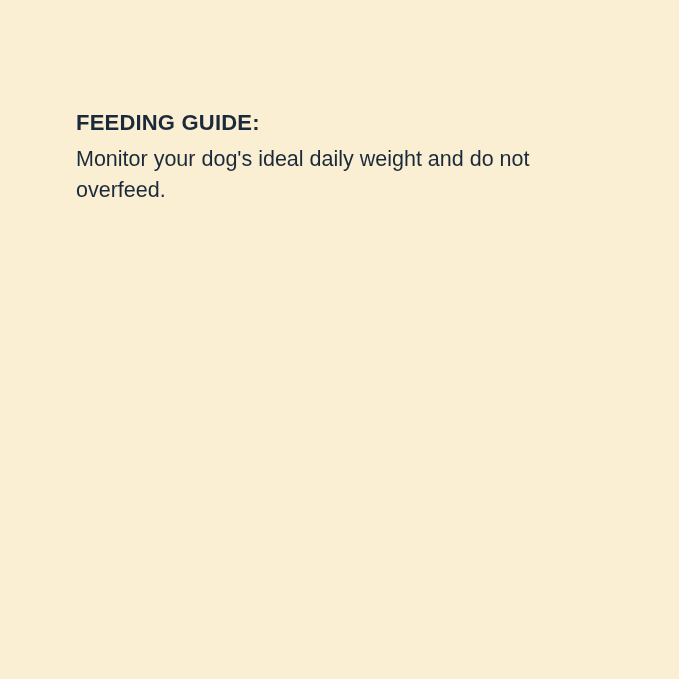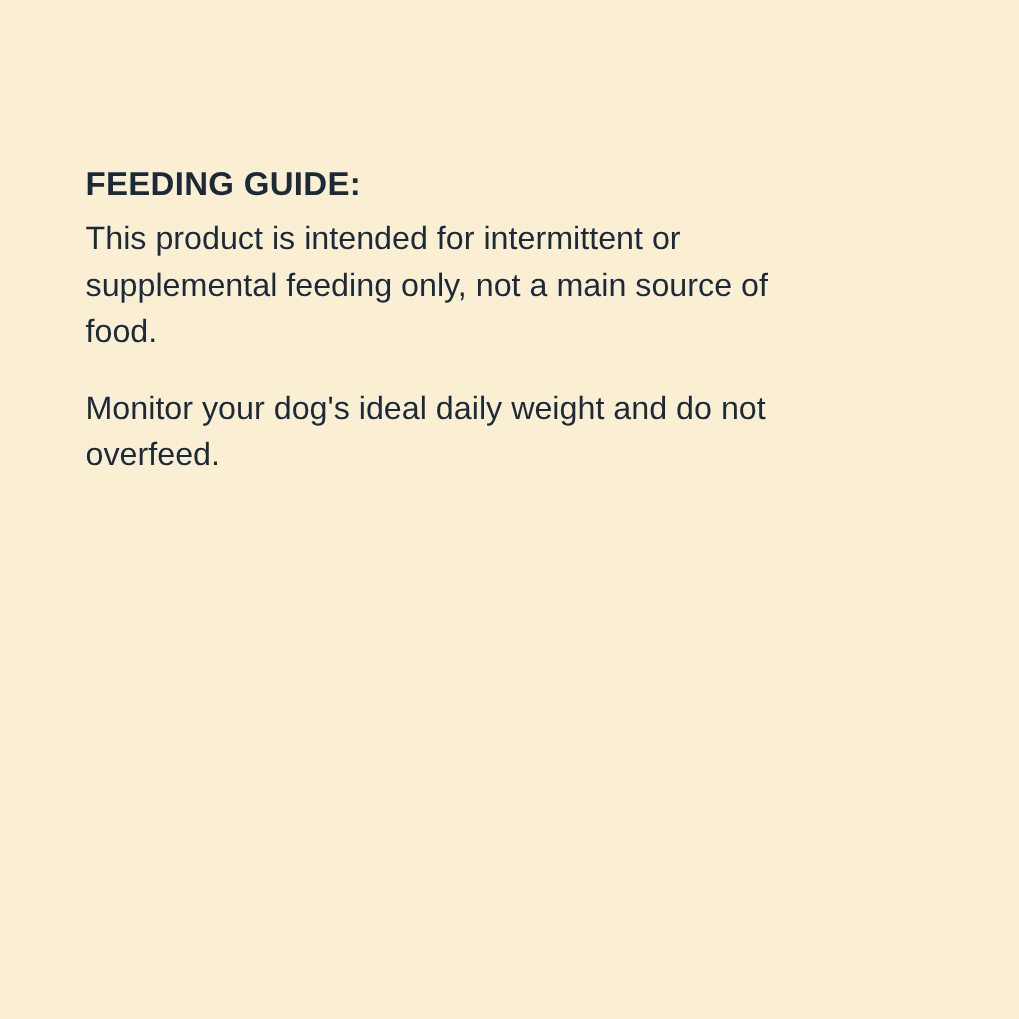--- a/index.html
+++ b/index.html
@@ -8,21 +8,21 @@
   }
   body {
     width: 679px;
     height: 679px;
     background: #faeed3;
     font-family: "Liberation Sans", sans-serif;
     overflow: hidden;
   }
   .panel {
     position: absolute;
-    left: 57px;
+    left: 76px;
     top: 108px;
     width: 500px;
   }
   .heading {
     font-size: 22px;
     font-weight: bold;
     color: #1b2a3a;
     letter-spacing: 0.2px;
     margin: 0 0 6px 0;
     line-height: 1.35;
@@ -36,15 +36,14 @@
   }
   .para:last-child {
     margin-bottom: 0;
   }
 </style>
 </head>
 <body style="background: rgb(250, 238, 211);">
 
 <div class="panel">
   <h1 class="heading">FEEDING GUIDE:</h1>
-  <p class="para">This product is intended for intermittent or supplemental feeding only, not a main source of food.</p>
   <p class="para">Monitor your dog's ideal daily weight and do not overfeed.</p>
 </div>
 
 </body></html>

